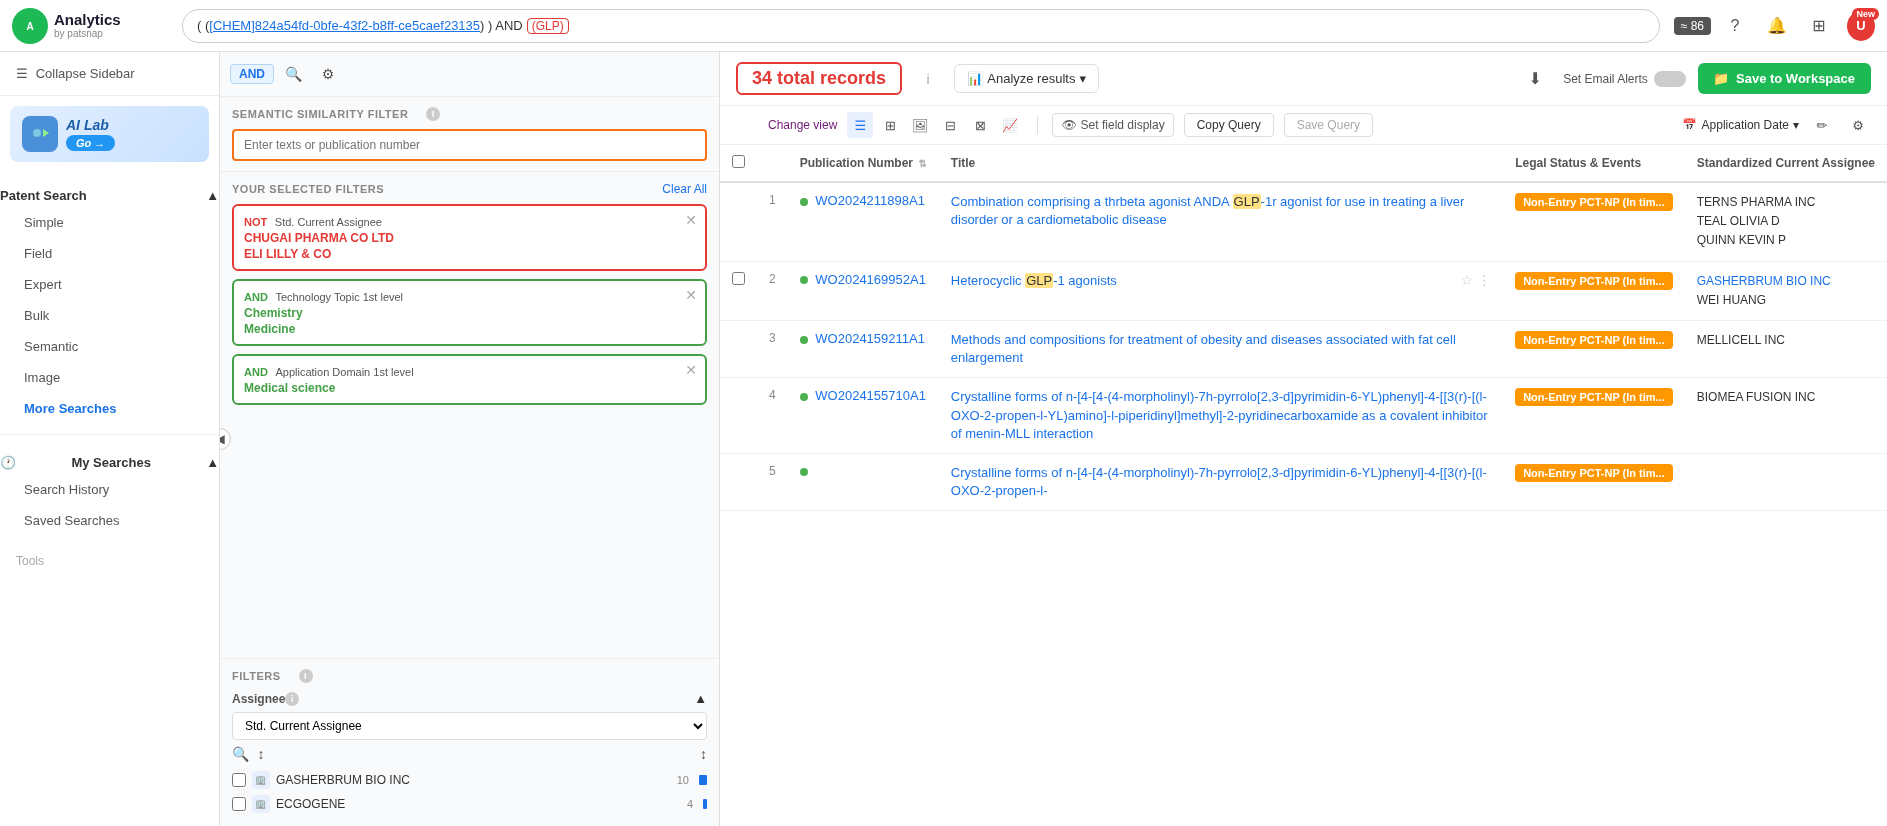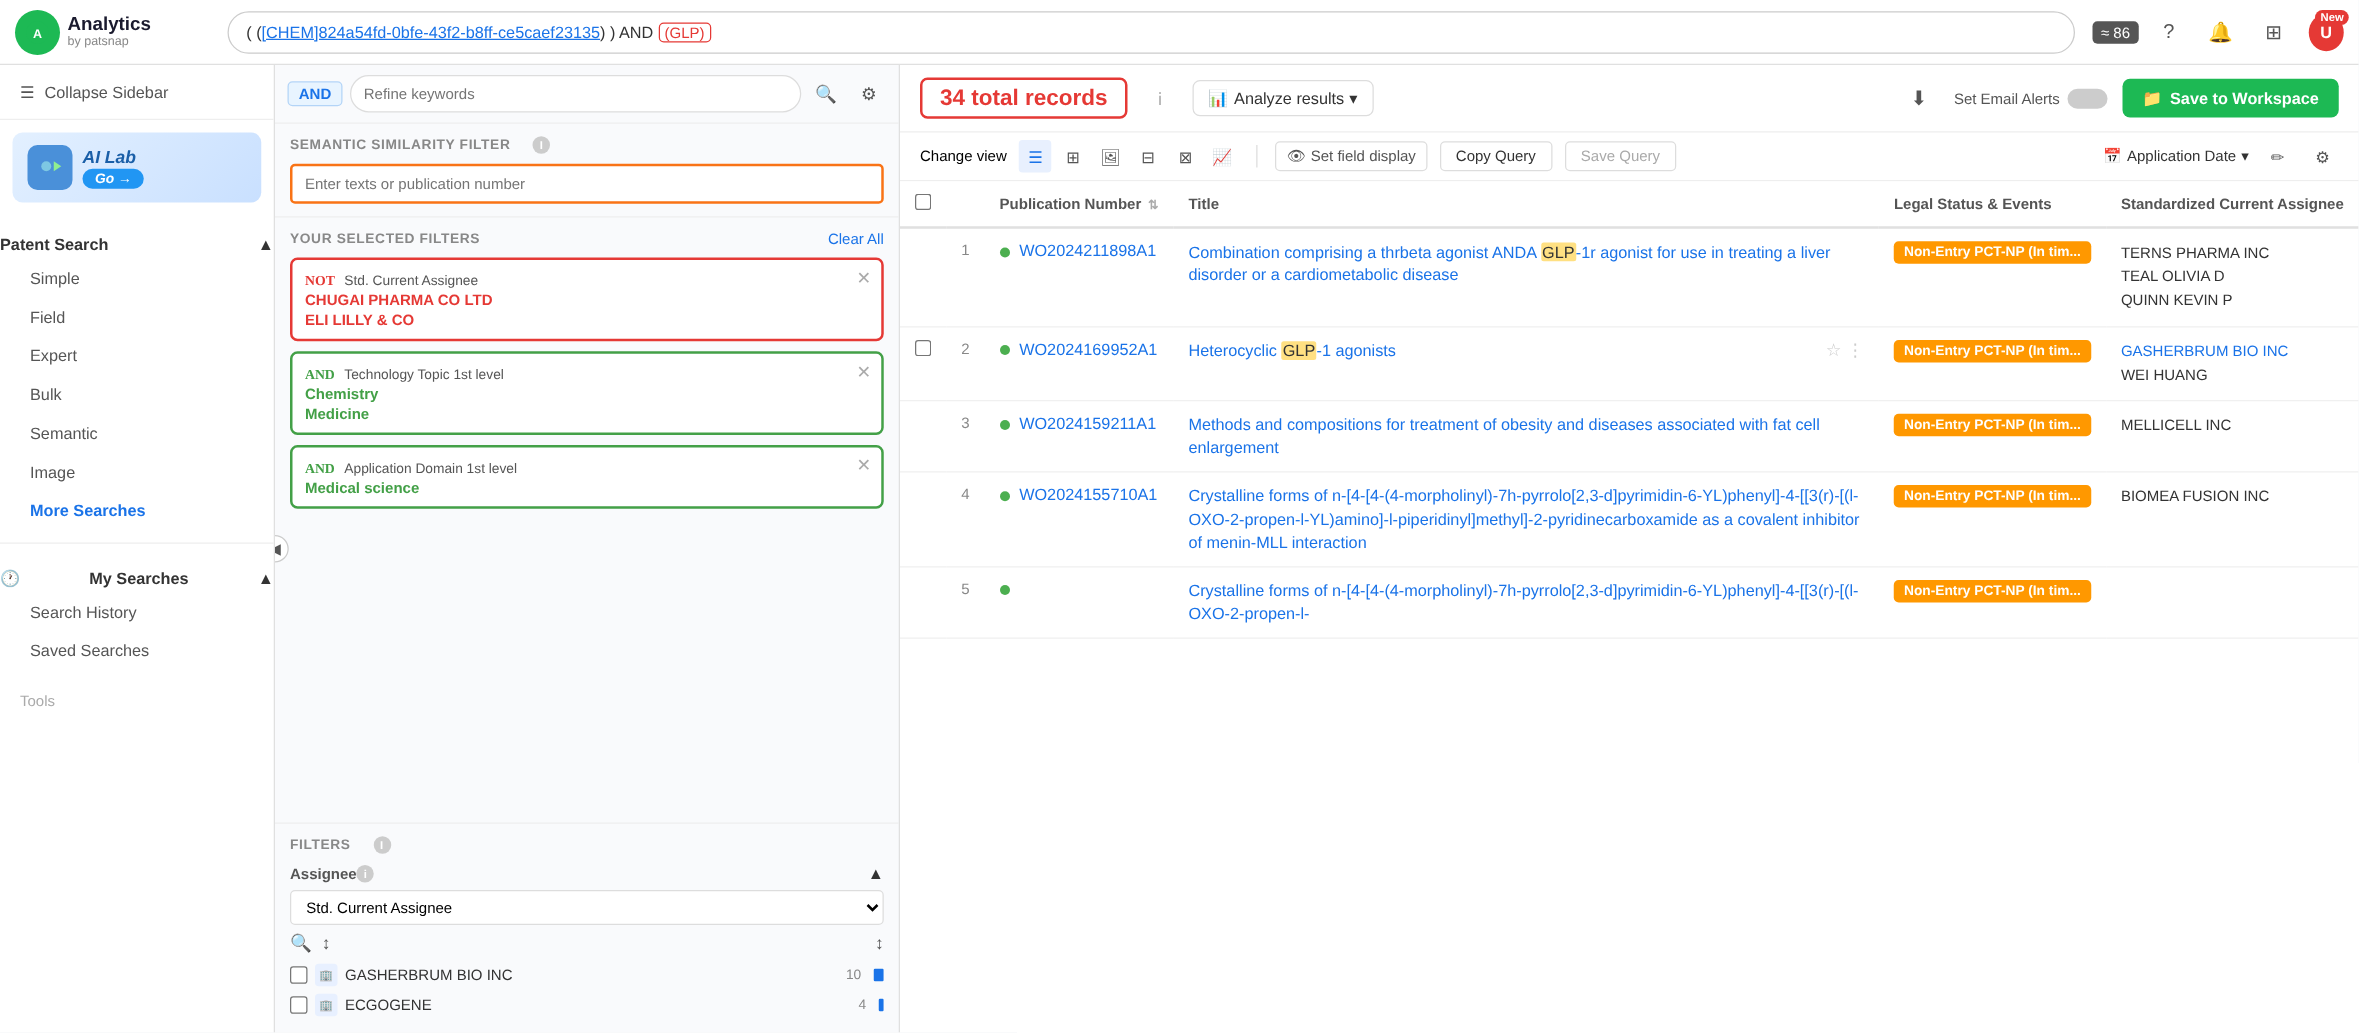--- a/index.html
+++ b/index.html
@@ -63,21 +63,21 @@
     .sem-input { width: 100%; height: 32px; border: 2px solid #f97316; border-radius: 4px; padding: 0 10px; font-size: 12px; color: #aaa; }
     .selected-filters-section { padding: 10px 12px; flex: 1; overflow-y: auto; }
     .sel-header { display: flex; align-items: center; justify-content: space-between; margin-bottom: 8px; }
     .sel-title { font-size: 11px; font-weight: 600; color: #888; text-transform: uppercase; letter-spacing: 0.5px; }
     .clear-all { color: #1a73e8; font-size: 12px; cursor: pointer; }
     .filter-tag {
       border: 2px solid #e53935; border-radius: 6px; padding: 8px 10px;
       margin-bottom: 8px; background: #fff; position: relative;
     }
     .filter-tag.green { border-color: #43a047; }
-    .filter-tag-operator { font-size: 11px; font-weight: 700; color: #333; font-family: Liberation Serif, serif; }
+    .filter-tag-operator { font-size: 11px; font-weight: 700; color: #333; }
     .filter-tag-operator.not { color: #e53935; }
     .filter-tag-operator.and { color: #43a047; }
     .filter-tag-field { font-size: 11px; color: #555; margin-left: 4px; }
     .filter-tag-value { font-size: 12px; color: #e53935; margin-top: 2px; font-weight: 600; }
     .filter-tag-value.green { color: #43a047; }
     .filter-close { position: absolute; top: 6px; right: 8px; color: #aaa; cursor: pointer; font-size: 14px; }
     .filters-section { padding: 10px 12px; border-top: 1px solid #eee; }
     .assignee-header { display: flex; align-items: center; justify-content: space-between; margin-bottom: 6px; }
     .assignee-label { font-size: 12px; font-weight: 600; color: #555; }
     .assignee-select { width: 100%; height: 28px; border: 1px solid #ddd; border-radius: 4px; font-size: 12px; padding: 0 8px; background: #fff; cursor: pointer; }
@@ -113,21 +113,21 @@
       background: #1db954; color: #fff; border: none; border-radius: 6px;
       padding: 8px 16px; font-size: 13px; font-weight: 600; cursor: pointer;
       display: flex; align-items: center; gap: 6px; white-space: nowrap;
     }
 
     
     .view-toolbar {
       padding: 6px 16px; display: flex; align-items: center; gap: 10px;
       border-bottom: 1px solid #eee; flex-shrink: 0;
     }
-    .change-view-label { font-size: 12px; color: #000000; }
+    .change-view-label { font-size: 12px; color: #701a75; margin-left: 32px; }
     .view-icons { display: flex; align-items: center; gap: 4px; }
     .view-icon-btn { width: 26px; height: 26px; display: flex; align-items: center; justify-content: center; color: #555; cursor: pointer; font-size: 13px; border-radius: 3px; }
     .view-icon-btn.active { background: #e8f0fe; color: #1a73e8; }
     .view-divider { width: 1px; height: 18px; background: #ddd; margin: 0 4px; }
     .set-field-display { display: flex; align-items: center; gap: 4px; font-size: 12px; color: #555; cursor: pointer; padding: 4px 8px; border: 1px solid #ddd; border-radius: 4px; }
     .copy-query-btn { padding: 4px 12px; border: 1px solid #ddd; border-radius: 4px; font-size: 12px; color: #333; cursor: pointer; background: #fff; }
     .save-query-btn { padding: 4px 12px; border: 1px solid #ddd; border-radius: 4px; font-size: 12px; color: #aaa; cursor: pointer; background: #fff; }
     .view-spacer { flex: 1; }
     .app-date-btn { display: flex; align-items: center; gap: 4px; font-size: 12px; color: #333; cursor: pointer; }
     .edit-icon-btn { width: 26px; height: 26px; display: flex; align-items: center; justify-content: center; color: #555; cursor: pointer; font-size: 13px; }
@@ -256,21 +256,20 @@
       <span>Tools</span>
     </div>
   </div>
 
   <div class="middle-panel" style="position:relative;">
 
     <div class="collapse-toggle">◀</div>
 
     <div class="filter-top-bar">
       <span class="and-badge">AND</span>
-      <input type="text" class="refine-input" placeholder="Refine keywords" style="">
       <div class="filter-icon-btn">🔍</div>
       <div class="filter-icon-btn">⚙</div>
     </div>
 
     <div class="semantic-section">
       <div class="section-label">
         <span>SEMANTIC SIMILARITY FILTER</span>
         <span class="info-icon">i</span>
       </div>
       <input type="text" class="sem-input" placeholder="Enter texts or publication number" style="">

